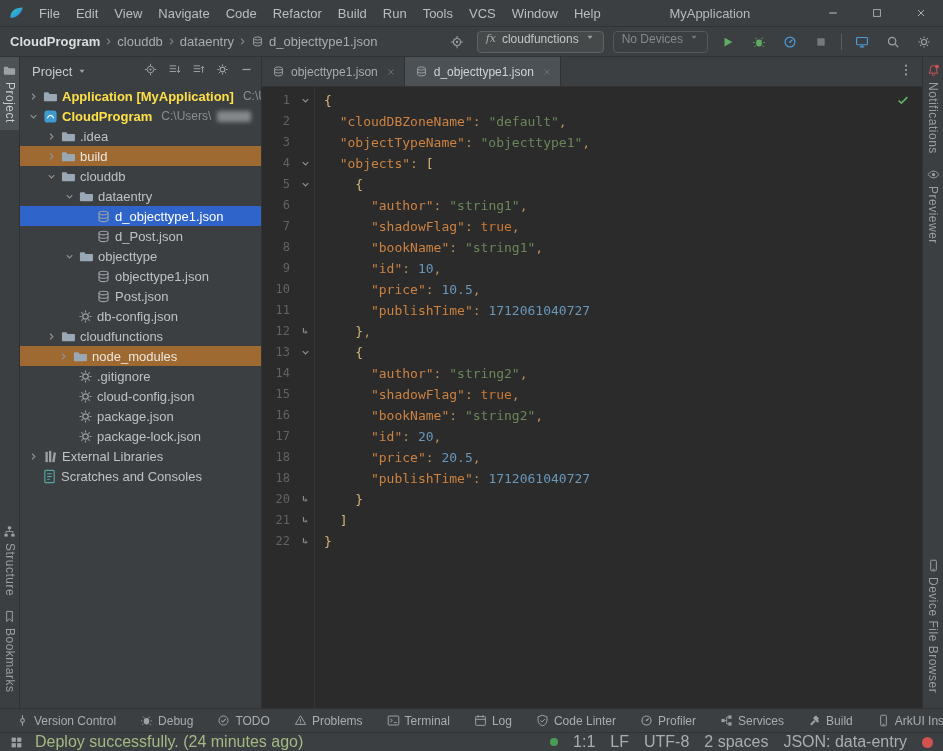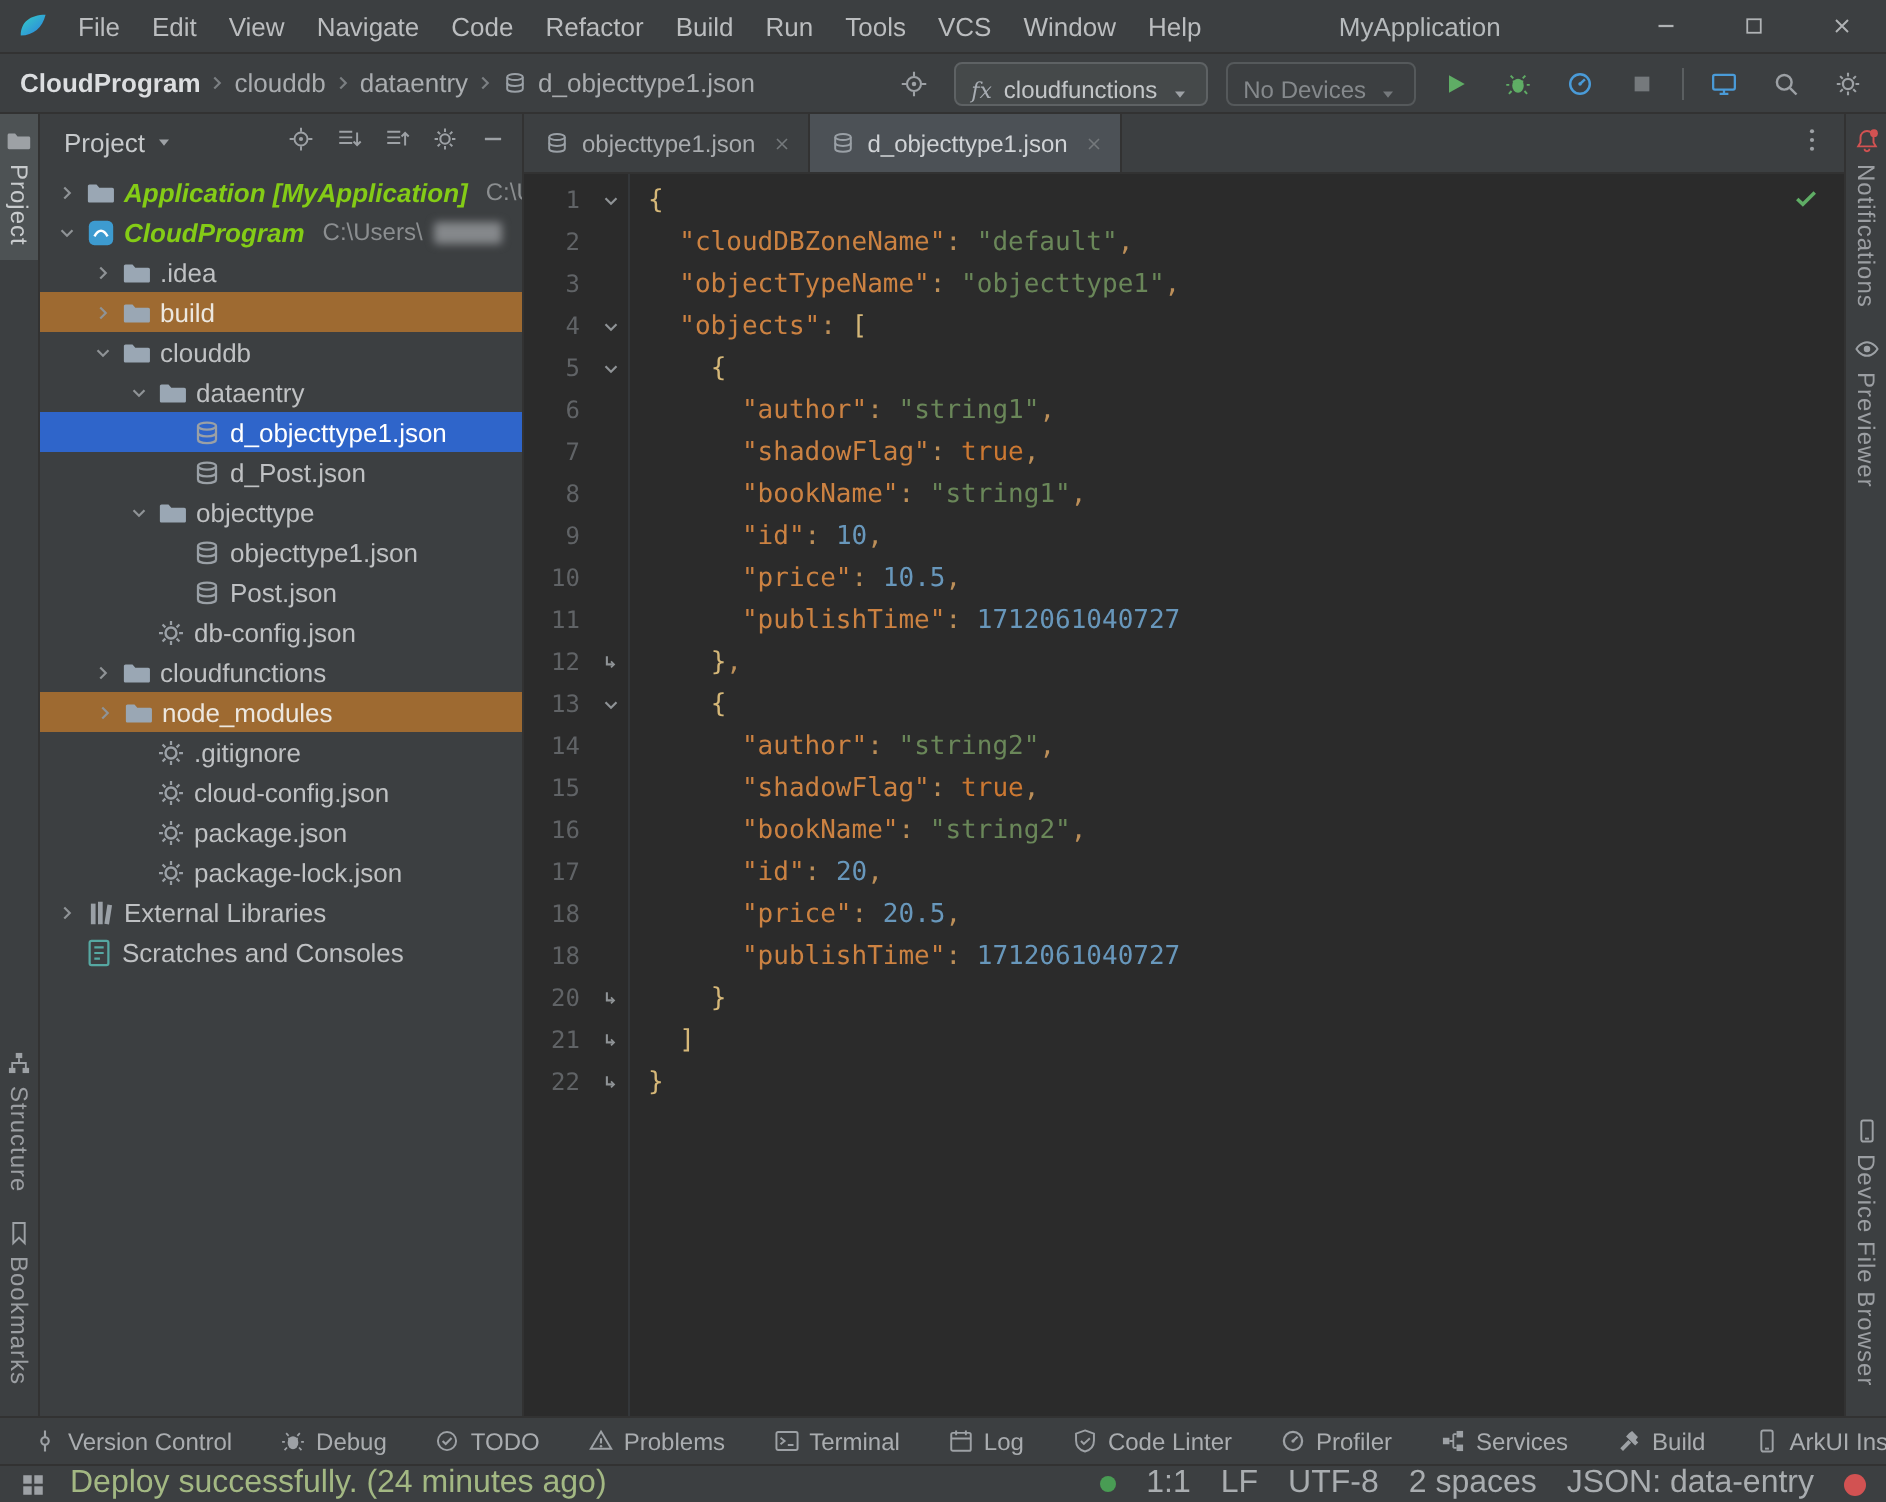--- a/index.html
+++ b/index.html
@@ -30,21 +30,21 @@
   
   .navbar { height:30px; background:#3c3f41; border-bottom:1px solid #323232;
     display:flex; align-items:center; padding:0 8px 0 10px; flex:none; }
   .crumbs { display:flex; align-items:center; gap:3px; }
   .crumb { color:#a9acaf; display:inline-flex; align-items:center; gap:5px; }
   .crumb.first { font-weight:bold; color:#dcdee0; }
   .crumb-sep { display:inline-flex; color:#7b7f82; }
   .crumb-sep svg { width:11px; height:11px; }
   .nav-right { margin-left:auto; display:flex; align-items:center; gap:9px; }
   .toolbtn { width:22px; height:22px; display:inline-flex; align-items:center; justify-content:center; border-radius:3px; }
-  .combo { display:inline-flex; align-items:flex-end; gap:6px; height:22px; padding:0 8px;
+  .combo { display:inline-flex; align-items:flex-start; gap:6px; height:22px; padding:0 8px;
     background:#45494a; border:1px solid #5e6264; border-radius:4px; font-size:12px; color:#c3c6c8; }
   .combo.ghost { background:transparent; border-color:#55595b; color:#85898c; }
   .fx { font-style:italic; font-family:"DejaVu Serif", serif; color:#a8adb3; font-size:11px; }
   .vdiv { width:1px; height:16px; background:#5a5e60; }
 
   
   .main { flex:1; min-height:0; display:flex; }
   .stripe { width:20px; background:#3c3f41; display:flex; flex-direction:column; align-items:center; flex:none; }
   .stripe.left { border-right:1px solid #323232; }
   .stripe.right { width:21px; border-left:1px solid #323232; }
@@ -56,21 +56,21 @@
 
   
   .project-panel { width:242px; background:#3c3f41; border-right:1px solid #323232;
     display:flex; flex-direction:column; flex:none; }
   .pp-header { height:28px; flex:none; display:flex; align-items:center; gap:5px; padding:0 8px 0 12px; color:#c7cacc; }
   .pp-icons { margin-left:auto; display:flex; gap:11px; color:#9da1a5; align-items:center; }
   .tree { flex:1; overflow:hidden; padding-top:1px; }
   .trow { height:20px; display:flex; align-items:center; gap:4px; white-space:nowrap; color:#bfc1c3; cursor:default; }
   .trow.sel { background:#2f65ca; color:#ffffff; }
   .trow.hl { background:#9e6a31; color:#ece7df; }
-  .tlabel.b { font-weight:bold; color:#84cc16;font-style:italic; }
+  .tlabel.b { font-weight:bold; color:#fde047; }
   .trow.sel .tlabel { color:#fff; }
   .tsuffix { color:#8b8e90; font-size:12px; margin-left:5px; }
   .redact { display:inline-block; width:34px; height:11px; background:#85888b; filter:blur(2px); margin-left:2px; border-radius:2px; }
 
   
   .editor { flex:1; min-width:0; display:flex; flex-direction:column; background:#2b2b2b; }
   .tabbar { height:30px; flex:none; background:#3c3f41; border-bottom:1px solid #323232; display:flex; align-items:stretch; }
   .tab { display:flex; align-items:center; gap:6px; padding:0 8px 0 10px; font-size:12px; color:#a9acaf; border-right:1px solid #323232; }
   .tab.active { background:#4c5156; color:#d0d3d6; }
   .tab-close { display:inline-flex; margin-left:2px; }
@@ -492,21 +492,21 @@
                 <path d="M6 4l4 4-4 4" fill="none" stroke="currentColor" stroke-width="1.6"></path>
               </svg>
             </span>
             <span class="ic i15 c-folder">
               <svg viewBox="0 0 16 16">
                 <path d="M1 4.3c0-.5.4-.9.9-.9h3.7l1.5 1.8h6.9c.5 0 .9.4.9.9v6.1c0 .5-.4.9-.9.9H1.9c-.5 0-.9-.4-.9-.9z" fill="currentColor"></path>
               </svg>
             </span>
             <span class="tlabel">cloudfunctions</span>
           </div>
-          <div class="trow hl" style="padding-left:27px">
+          <div class="trow hl" style="padding-left:38px">
             <span class="ic i11 c-chev">
               <svg viewBox="0 0 16 16">
                 <path d="M6 4l4 4-4 4" fill="none" stroke="currentColor" stroke-width="1.6"></path>
               </svg>
             </span>
             <span class="ic i15 c-folder">
               <svg viewBox="0 0 16 16">
                 <path d="M1 4.3c0-.5.4-.9.9-.9h3.7l1.5 1.8h6.9c.5 0 .9.4.9.9v6.1c0 .5-.4.9-.9.9H1.9c-.5 0-.9-.4-.9-.9z" fill="currentColor"></path>
               </svg>
             </span>

